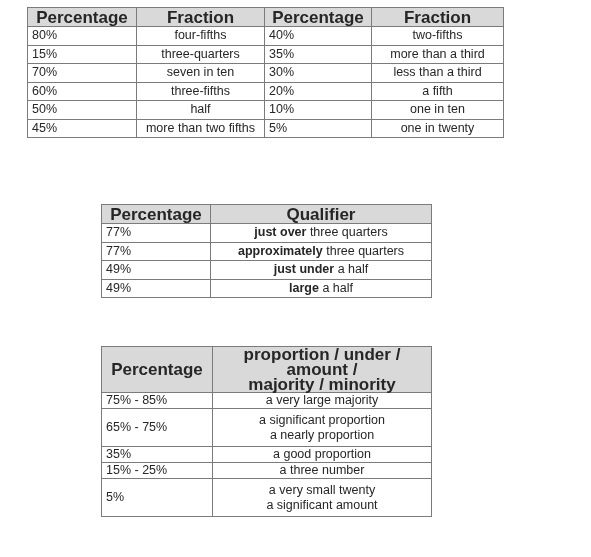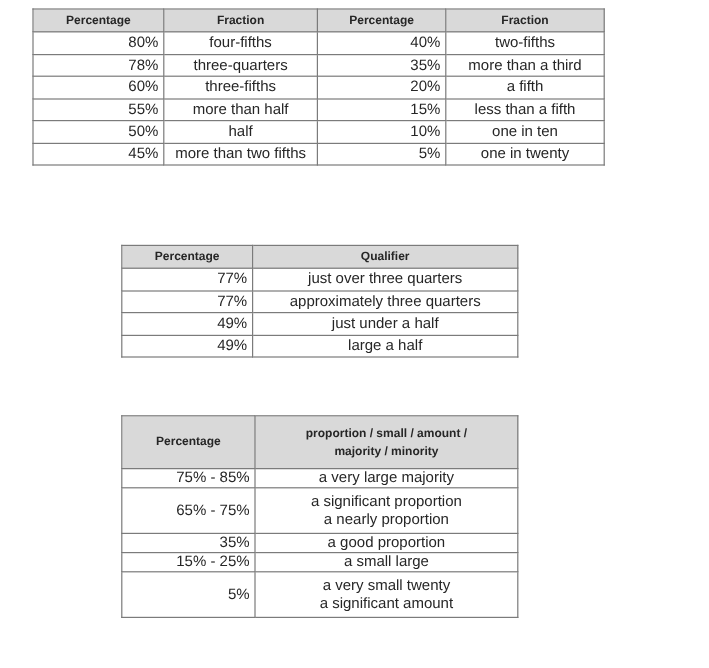--- a/index.html
+++ b/index.html
@@ -30,31 +30,31 @@
     font-size: 12.5px;
     line-height: 15px;
     color: #262626;
     vertical-align: middle;
     box-sizing: border-box;
   }
   .tbl th {
     background: #d9d9d9;
     font-weight: bold;
     text-align: center;
-    font-size: 10px;
+    font-size: 17px;
   }
   .tbl .num {
-    text-align: right;
+    text-align: left;
     white-space: nowrap;
     margin-top: 25px;
   }
   .tbl .txt {
     text-align: center;
   }
-  .tbl b { font-weight: normal; }
+  .tbl b { font-weight: bold; }
 
   
   #table-fractions {
     left: 27px;
     top: 7px;
     width: 476px;
   }
   #table-fractions col.c1 { width: 109px; }
   #table-fractions col.c2 { width: 128px; }
   #table-fractions col.c3 { width: 107px; }
@@ -105,36 +105,36 @@
     </tr>
   </thead>
   <tbody>
     <tr>
       <td class="num">80%</td>
       <td class="txt">four-fifths</td>
       <td class="num">40%</td>
       <td class="txt">two-fifths</td>
     </tr>
     <tr>
-      <td class="num">78%</td>
+      <td class="num">15%</td>
       <td class="txt">three-quarters</td>
       <td class="num">35%</td>
       <td class="txt">more than a third</td>
+    </tr>
+    <tr>
+      <td class="num">70%</td>
+      <td class="txt">seven in ten</td>
+      <td class="num">30%</td>
+      <td class="txt">less than a third</td>
     </tr>
     <tr>
       <td class="num">60%</td>
       <td class="txt">three-fifths</td>
       <td class="num">20%</td>
       <td class="txt">a fifth</td>
-    </tr>
-    <tr>
-      <td class="num">55%</td>
-      <td class="txt">more than half</td>
-      <td class="num">15%</td>
-      <td class="txt">less than a fifth</td>
     </tr>
     <tr>
       <td class="num">50%</td>
       <td class="txt">half</td>
       <td class="num">10%</td>
       <td class="txt">one in ten</td>
     </tr>
     <tr>
       <td class="num">45%</td>
       <td class="txt">more than two fifths</td>
@@ -177,21 +177,21 @@
 
 <table class="tbl" id="table-proportions">
   <colgroup>
     <col class="c1">
       <col class="c2">
   </colgroup>
   <thead>
     <tr>
       <th>Percentage</th>
       <th>
-        <span>proportion / small / amount /</span><br>
+        <span>proportion / under / amount /</span><br>
         <span>majority / minority</span>
       </th>
     </tr>
   </thead>
   <tbody>
     <tr>
       <td class="num">75% - 85%</td>
       <td class="txt lines">
         <span>a very large majority</span>
       </td>
@@ -205,21 +205,21 @@
     </tr>
     <tr>
       <td class="num">35%</td>
       <td class="txt lines">
         <span>a good proportion</span>
       </td>
     </tr>
     <tr>
       <td class="num">15% - 25%</td>
       <td class="txt lines">
-        <span>a small large</span>
+        <span>a three number</span>
       </td>
     </tr>
     <tr>
       <td class="num multi">5%</td>
       <td class="txt lines multi">
         <span>a very small twenty</span>
         <span>a significant amount</span>
       </td>
     </tr>
   </tbody>

